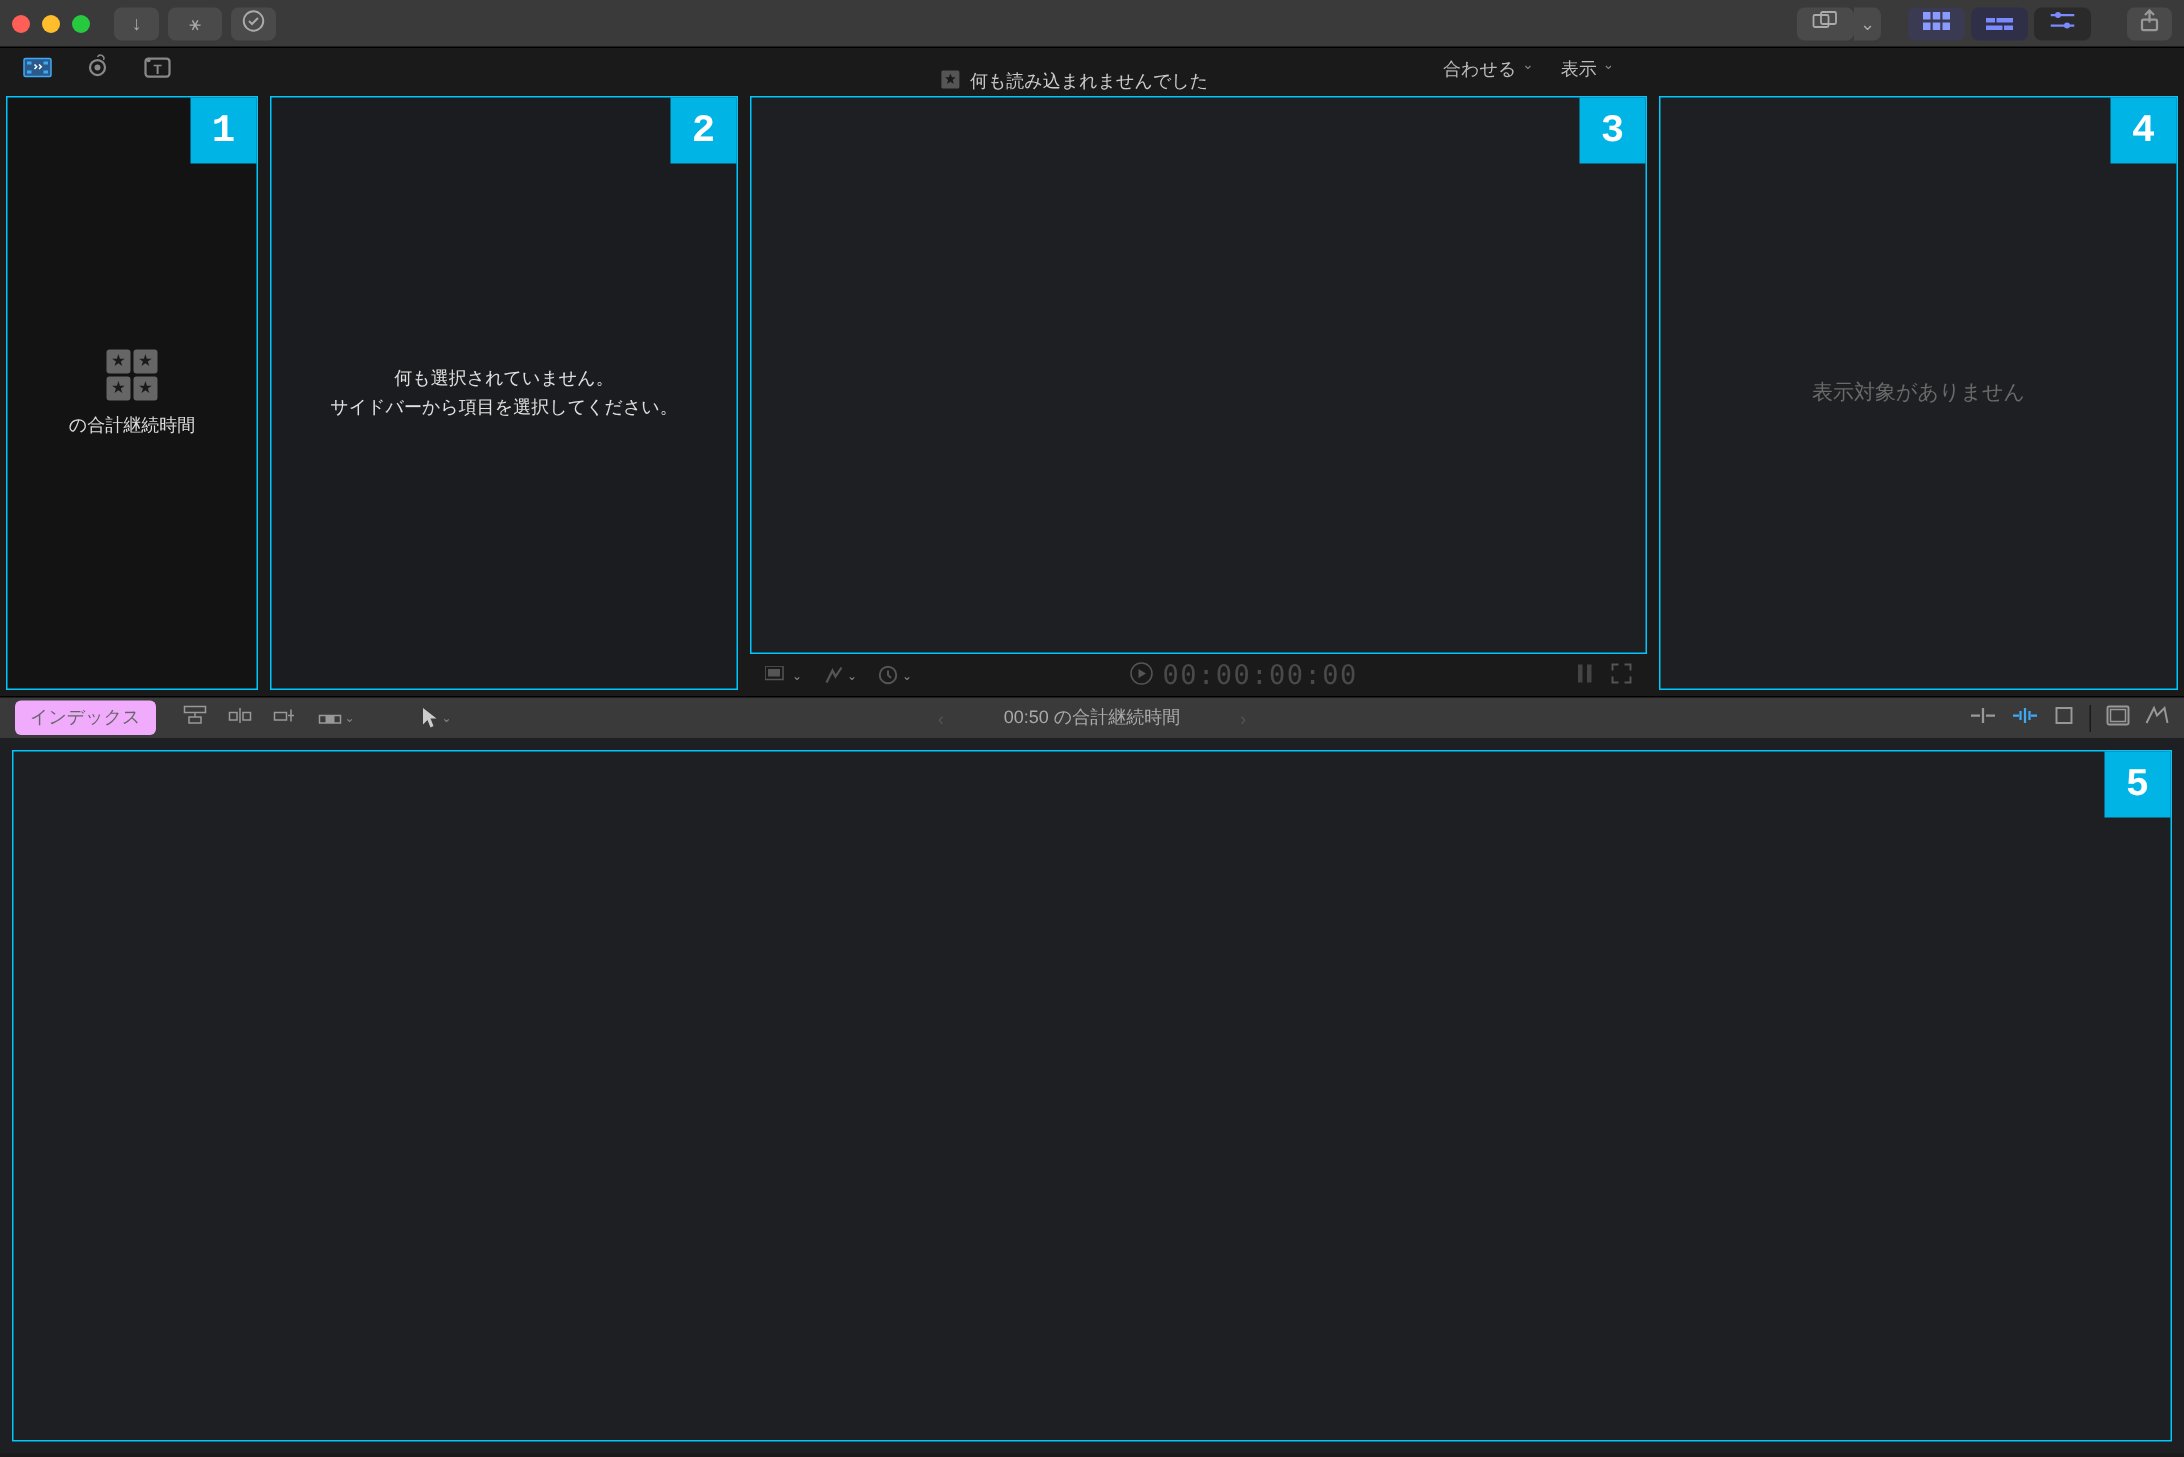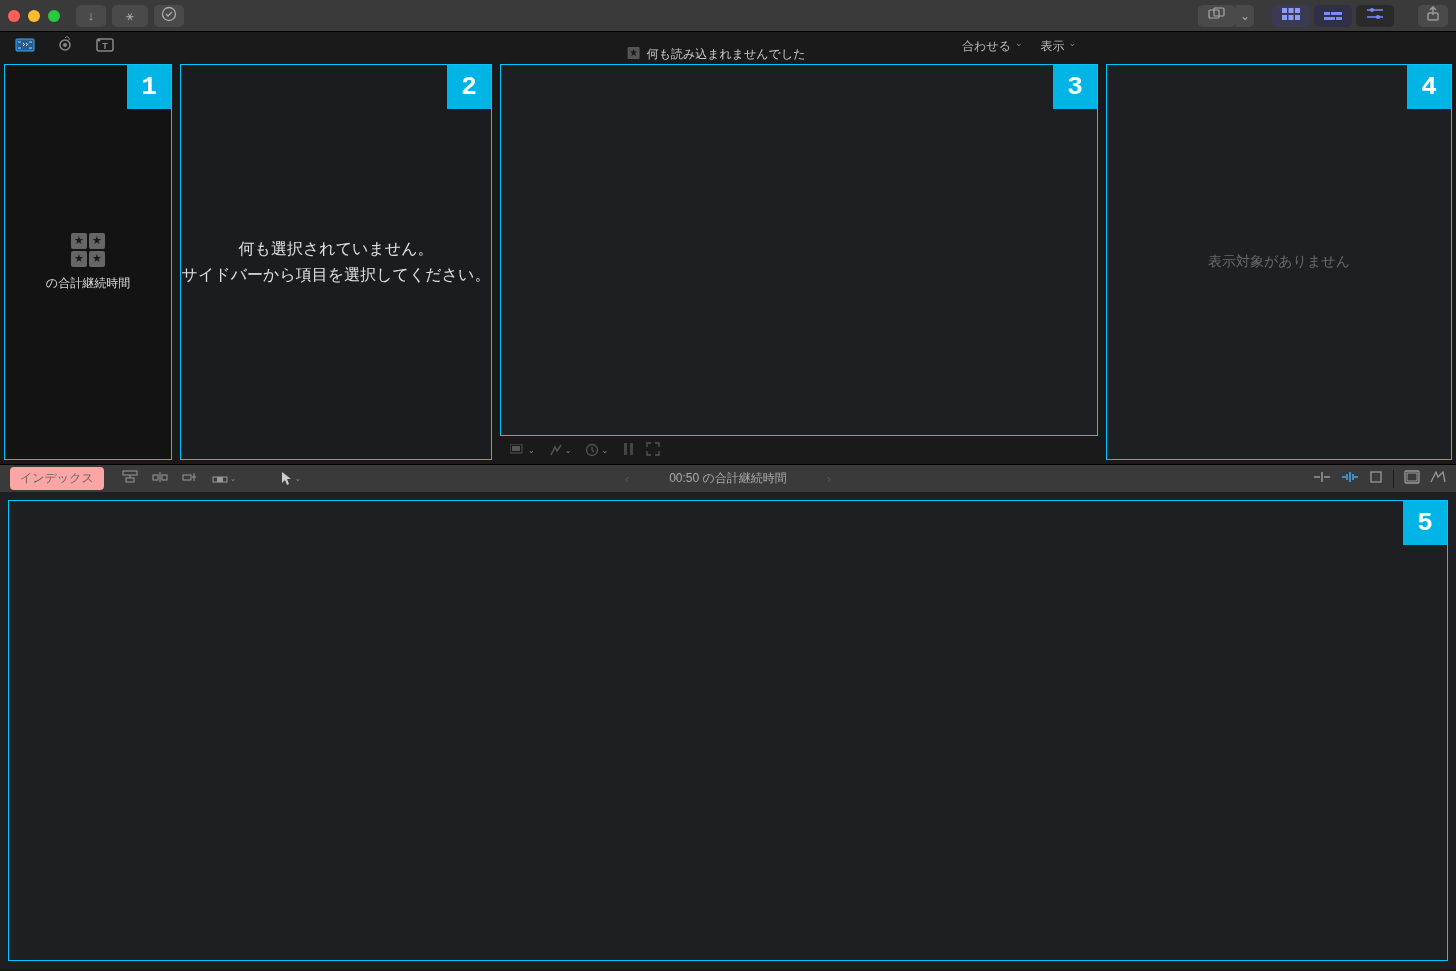--- a/index.html
+++ b/index.html
@@ -93,21 +93,21 @@
   }
   
   .area1 { width:176px; }
   .area1 .panel-inner { background:#131313; }
   .lib-icon-cluster { display:grid; grid-template-columns: repeat(2,16px); grid-template-rows:repeat(2,16px); gap:2px; margin-bottom:8px;}
   .lib-icon-cluster span { width:16px;height:16px;border-radius:2px;background:#666;display:flex;align-items:center;justify-content:center;color:#1a1a1a;font-size:11px;}
   .lib-text { color:#ddd; font-size:12px; }
   
   .area2 { width:320px; }
   .area2 .panel-inner { background:#1a1c1f; text-align:center; }
-  .browser-text { color:#e0e0e0; font-size:16px; line-height:1.6; }
+  .browser-text { color:#e0e0e0; font-size:12px; line-height:1.6; }
   .viewer-footer {
     position:relative;
     height:30px;
     display:flex; align-items:center;
     padding:0 10px;
     color:#555;
     font-size:12px;
     gap:14px;
   }
   .vf-left { display:flex; gap:14px; align-items:center;}
@@ -124,21 +124,21 @@
     height: 28px;
     background:#3a3a3a;
     display:flex;
     align-items:center;
     padding:0 10px;
     gap:10px;
     color:#888;
     font-size:12px;
     border-top:1px solid #000;
   }
-  .tl-index { color:#666; background:#fca5a5; padding:3px 10px; border-radius:4px; margin-right:6px;}
+  .tl-index { color:#666; background:#f0abfc; padding:3px 10px; border-radius:4px; margin-right:6px;}
   .tl-icon { color:#999; font-size:14px; padding:0 2px;}
   .tl-spacer { flex:1; }
   .tl-center { position:absolute; left:50%; transform:translateX(-50%); display:flex; align-items:center; gap:40px; color:#aaa;}
   .tl-chev { color:#555; }
   .tl-right { display:flex; gap:10px; align-items:center;}
   .tl-right .sel { color:#3fa9f5;}
   .tl-divider { width:1px; height:18px; background:#1a1a1a;}
   
   .timeline-body {
     height: 477px;
@@ -338,20 +338,29 @@
             </svg>
             <span class="small-chev">⌄</span>
         </span>
         <span class="icon-generic">
           <svg width="14" height="14" viewBox="0 0 14 14">
               <circle cx="7" cy="7" r="5.5" fill="none" stroke="#555" stroke-width="1.3"></circle>
               <path d="M7 4 L7 7 L9 9" stroke="#555" fill="none" stroke-width="1.3"></path>
             </svg>
             <span class="small-chev">⌄</span>
         </span>
+      </div>
+      <div class="vf-center">
+        <span style="color:#555;">
+          <svg width="16" height="16" viewBox="0 0 16 16">
+              <circle cx="8" cy="8" r="7" fill="none" stroke="#555"></circle>
+              <path d="M6 5 L11 8 L6 11 Z" fill="#555"></path>
+            </svg>
+        </span>
+        <span class="vf-tc">00:00:00:00</span>
       </div>
       <div class="vf-right">
         <span style="color:#555;">
           <svg width="14" height="16" viewBox="0 0 14 16">
               <rect x="2" y="2" width="3" height="12" fill="#444"></rect>
               <rect x="8" y="2" width="3" height="12" fill="#444"></rect>
             </svg>
         </span>
         <span style="color:#555;">
           <svg width="14" height="14" viewBox="0 0 14 14">

